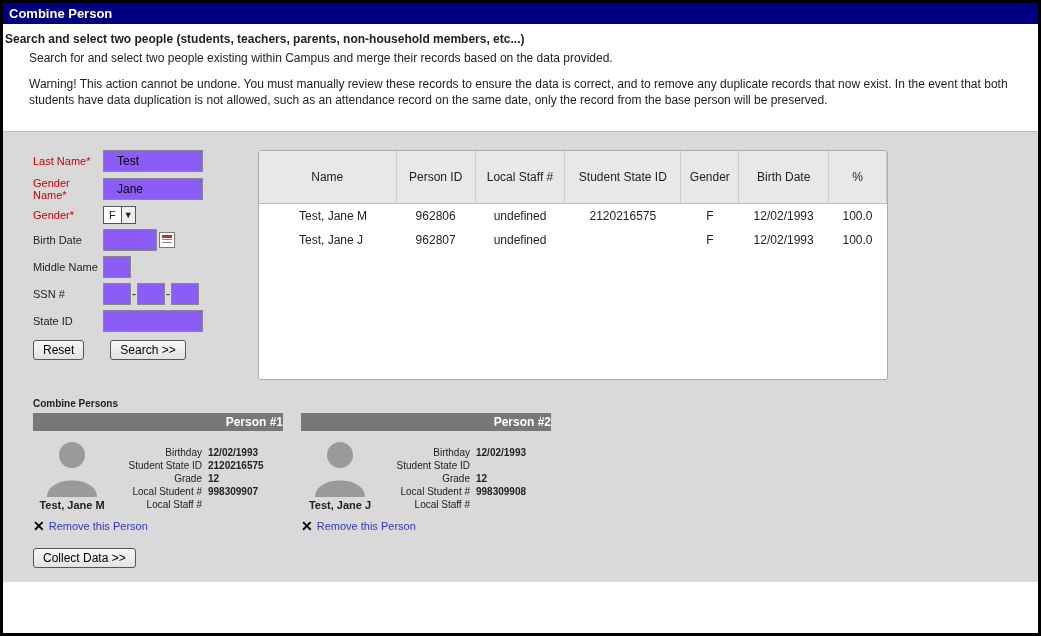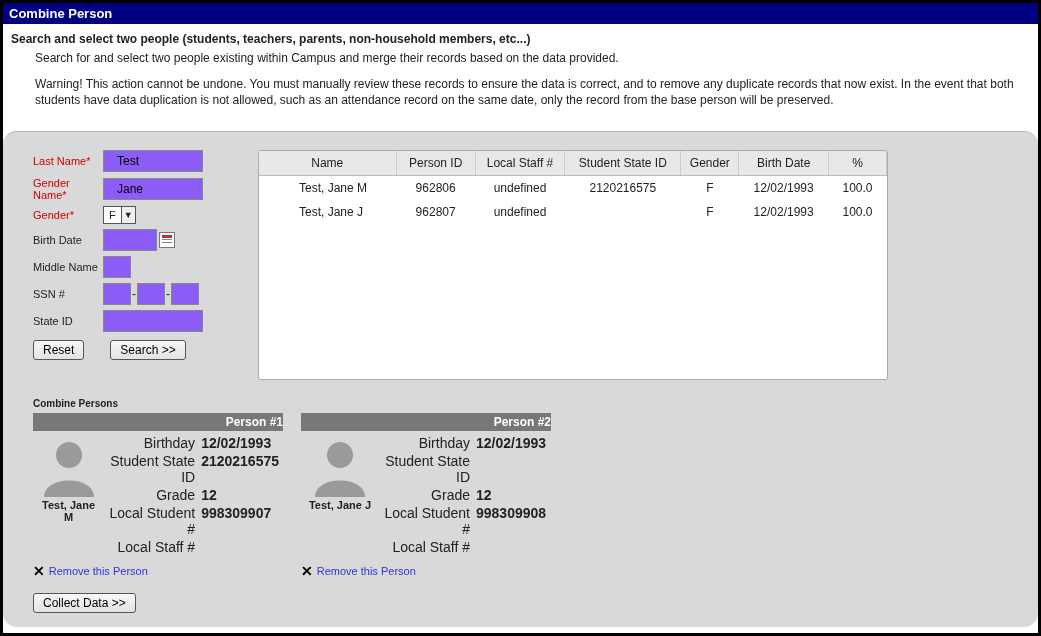--- a/index.html
+++ b/index.html
@@ -19,38 +19,37 @@
     position: relative;
   }
   .titlebar {
     background: #000080;
     color: #fff;
     font-weight: bold;
     padding: 3px 6px;
     font-size: 13px;
   }
   .intro {
-    padding: 8px 14px 12px 8px;
+    padding: 8px 14px 12px 2px;
     background: #fff;
   }
   .intro .heading {
     font-weight: bold;
     font-size: 12px;
     margin-bottom: 4px;
   }
   .intro p {
     margin: 0 0 10px 24px;
     font-size: 12px;
     line-height: 1.35;
   }
   .graypanel {
     background: #d9d9d9;
     padding: 18px 14px 14px 30px;
     border-top: 1px solid #bbb;
-    border-radius: 14px;
   }
   .toprow {
     display: flex;
     align-items: flex-start;
     gap: 20px;
   }
   .searchform {
     width: 205px;
     flex: none;
   }
@@ -128,21 +127,21 @@
   .resultsbox table {
     width: 100%;
     border-collapse: collapse;
     font-size: 12px;
   }
   .resultsbox th {
     background: #e8e8e8;
     border-bottom: 1px solid #bbb;
     border-right: 1px solid #ccc;
     font-weight: normal;
-    padding: 5px 6px;
+    padding: 19px 6px;
     text-align: center;
     color: #222;
   }
   .resultsbox td {
     padding: 5px 6px;
     text-align: center;
   }
   .resultsbox td.name { text-align: left; padding-left: 40px; }
   .combine-section { margin-top: 18px; }
   .combine-heading { font-weight: bold; margin-bottom: 4px; font-size: 10px; }
@@ -156,21 +155,21 @@
     padding: 2px 0;
     font-size: 12px;
   }
   .cardbody {
     display:flex;
     padding: 4px 4px 0 4px;
   }
   .avatar-wrap { width: 70px; text-align:center; }
   .avatar-wrap svg { display:block; margin:0 auto; }
   .avatar-name { font-weight:bold; font-size:11px; margin-top:2px; }
-  .card-fields { flex:1; font-size:14px; }
+  .card-fields { flex:1; font-size:10px;margin-top:12px; }
   .card-fields .frow { display:flex; justify-content:flex-start; gap:6px; margin-bottom:2px; }
   .card-fields .flabel { width:95px; text-align:right; }
   .card-fields .fval { font-weight:bold; }
   .removelink {
     display:flex; align-items:center; gap:4px;
     margin-top: 6px;
     color: #33c;
     font-size: 11px;
     cursor: pointer;
   }

